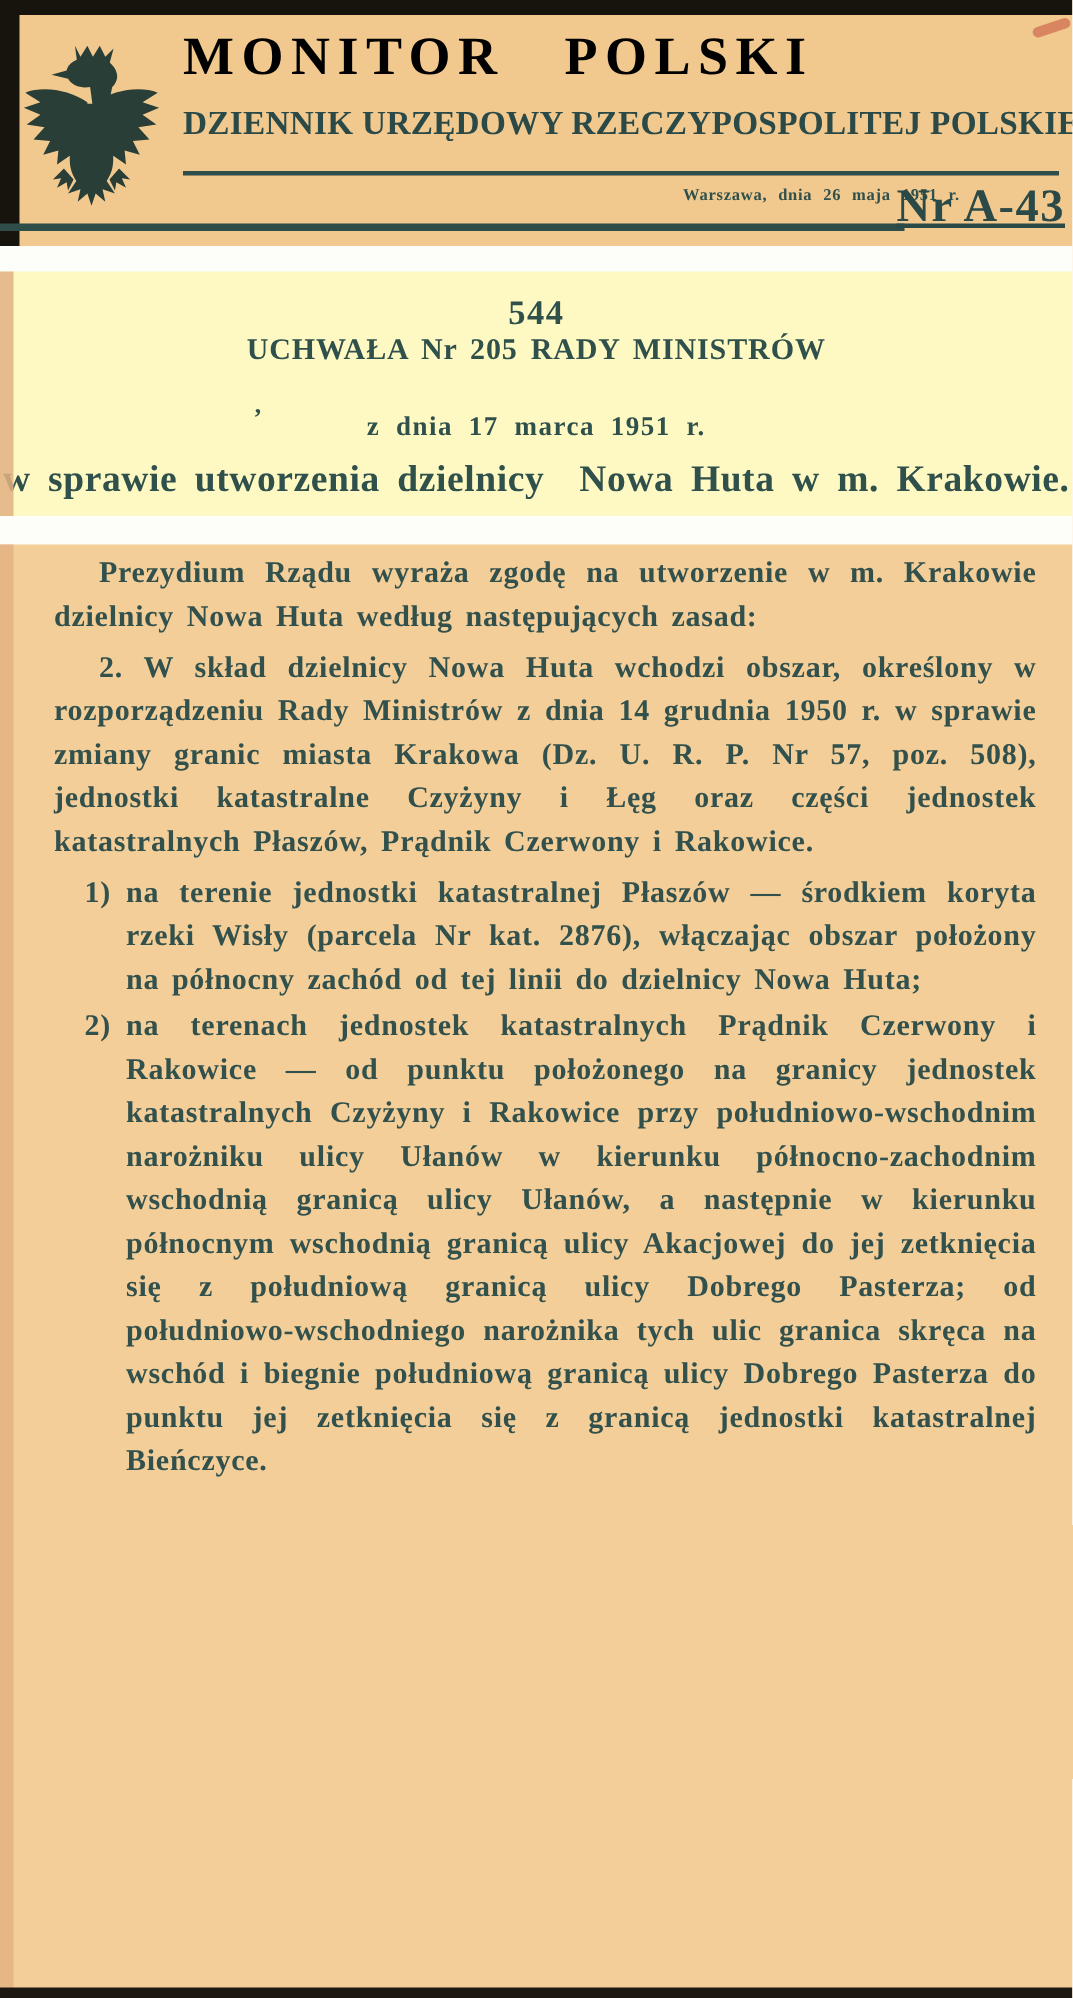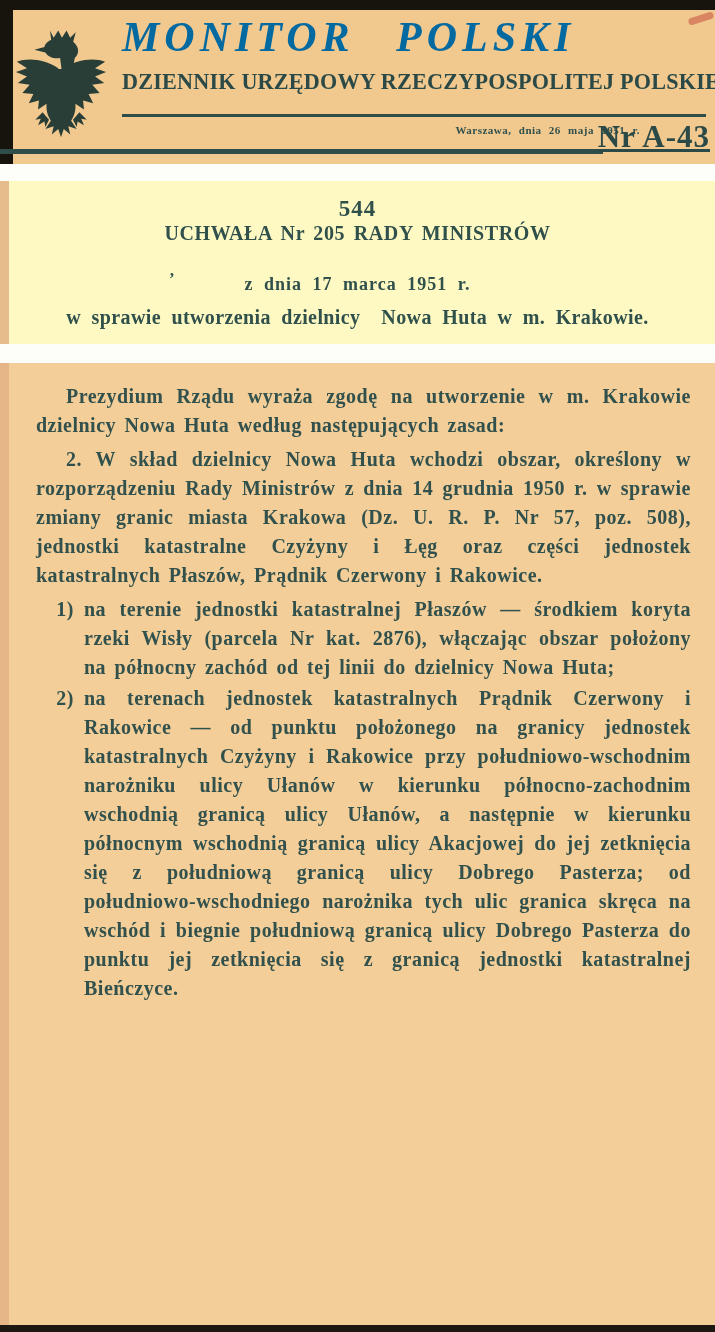--- a/index.html
+++ b/index.html
@@ -25,22 +25,22 @@
   #edge-left{left:0;top:0;width:13px;height:164px;}
   #edge-bottom{left:0;bottom:0;width:715px;height:7px;background:#1d1811;}
   #red-mark{
     position:absolute;top:15px;right:1px;width:26px;height:7px;
     background:rgba(197,76,60,.55);border-radius:4px;transform:rotate(-18deg);
   }
   
   #eagle{position:absolute;left:15px;top:24px;width:92px;height:116px;}
   #mast-text{position:absolute;left:122px;top:14px;width:586px;}
   #mast-title{
-    font-size:42px;font-weight:bold;letter-spacing:5px;word-spacing:26px;
-    line-height:46px;white-space:nowrap;color:#0369a1;font-style:italic;
+    font-size:36px;font-weight:bold;letter-spacing:5px;word-spacing:26px;
+    line-height:46px;white-space:nowrap;color:#000000;
   }
   #mast-subtitle{
     margin-top:9px;font-size:22.5px;font-weight:bold;letter-spacing:.2px;
     white-space:nowrap;color:#2b4a47;transform:scaleX(.985);transform-origin:left;
   }
   #rule-thin{position:absolute;left:122px;top:114px;width:584px;height:3px;background:#2f4d49;}
   #dateline{
     position:absolute;left:0;top:124px;width:640px;text-align:right;
     font-size:11px;font-weight:bold;letter-spacing:.5px;word-spacing:4px;
   }
@@ -48,28 +48,28 @@
   #issue-number{
     position:absolute;right:5px;top:119px;
     font-size:31px;font-weight:bold;letter-spacing:1px;color:#2b4a47;white-space:nowrap;text-decoration:underline;
   }
   
   #block-act{text-align:center;}
   #act-number{padding-top:15px;font-size:23px;font-weight:bold;letter-spacing:1px;}
   #act-title{font-size:20px;font-weight:bold;letter-spacing:.6px;word-spacing:3px;}
   #act-date{margin-top:29px;font-size:18px;font-weight:bold;letter-spacing:1px;word-spacing:5px;}
   #act-subject{
-    margin-top:11px;font-size:20px;font-weight:bold;letter-spacing:.4px;word-spacing:5px;
+    margin-top:11px;font-size:25px;font-weight:bold;letter-spacing:.4px;word-spacing:5px;
     white-space:pre-wrap;
   }
   #stray-mark{position:absolute;left:169px;top:88px;font-size:17px;font-weight:bold;}
   
   #body-text{
     position:absolute;left:0;top:0;width:715px;height:962px;
-    padding:19px 24px 0 36px;box-sizing:border-box;overflow:hidden;
+    padding:5px 24px 0 36px;box-sizing:border-box;overflow:hidden;
     font-size:20px;font-weight:bold;line-height:29px;
     letter-spacing:.5px;word-spacing:3px;text-align:justify;
     color:#32514d;
   }
   .para{margin:0 0 5px 0;text-indent:30px;}
   .hang-list{margin:0;}
   .hang-item{display:flex;margin:0 0 2px 0;}
   .hang-marker{flex:0 0 48px;text-align:right;padding-right:10px;box-sizing:border-box;}
   .hang-body{flex:1;text-align:justify;}
 </style>

